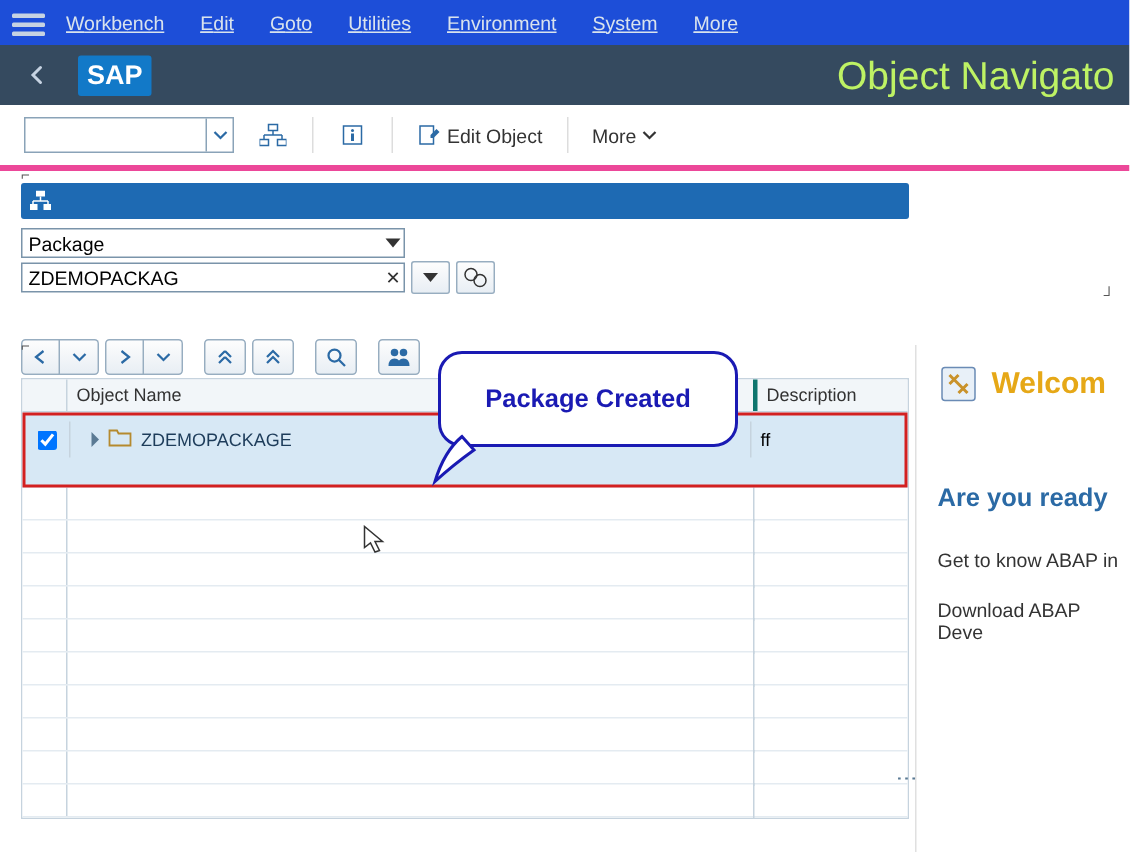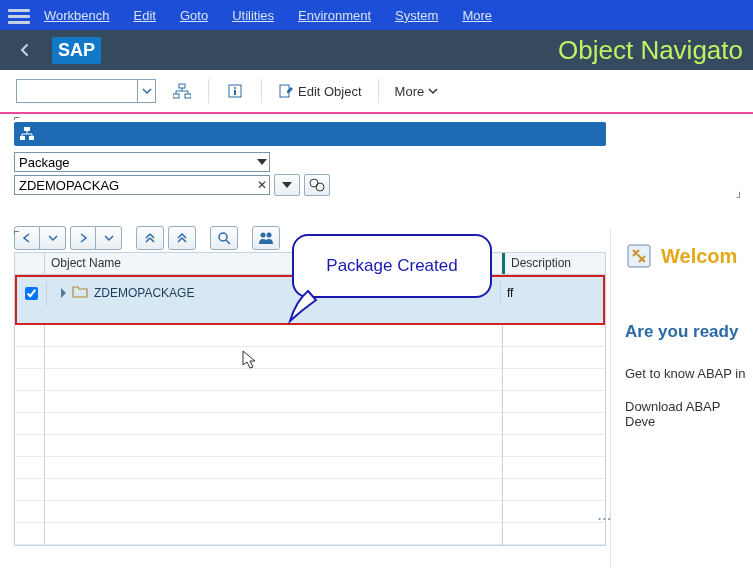--- a/index.html
+++ b/index.html
@@ -12,21 +12,21 @@
     .menu-item { color: #d9e3ed; padding: 4px 10px; text-decoration: underline; cursor: pointer; font-size: 13px; }
     .menu-item:first-letter { text-decoration: underline; }
     
     
     .titlebar { background: #354a5f; height: 40px; display: flex; align-items: center; padding: 0 10px; gap: 12px; }
     .back-btn { width: 30px; height: 26px; display: flex; align-items: center; justify-content: center; cursor: pointer; }
     .sap-logo { font-weight: bold; color: #fff; font-size: 18px; background: #1279c8; padding: 3px 6px; border-radius: 2px; }
     .title-text { color: #bef264; font-size: 26px; margin-left: auto; font-weight: 300; }
     
     
-    .toolbar { height: 44px; display: flex; align-items: center; padding: 0 16px; gap: 16px; border-bottom: 2px solid #ec4899; }
+    .toolbar { height: 44px; display: flex; align-items: center; padding: 0 16px; gap: 16px; border-bottom: 4px solid #ec4899; }
     .combo-empty { width: 140px; height: 24px; border: 1px solid #8aa3b8; background: #fff; display: flex; align-items: center; justify-content: flex-end; }
     .combo-arrow { width: 18px; height: 100%; border-left: 1px solid #8aa3b8; display:flex; align-items:center; justify-content:center; color:#2b6aa5; }
     .tb-icon { width: 20px; height: 20px; display: flex; align-items: center; justify-content: center; color: #2b6aa5; cursor: pointer; }
     .tb-divider { width: 1px; height: 24px; background: #ddd; }
     .edit-obj { display: flex; align-items: center; gap: 4px; color: #333; cursor: pointer; font-size: 13px; }
     .more-btn { display: flex; align-items: center; gap: 4px; color: #333; cursor: pointer; font-size: 13px; }
     
     
     .content { display: flex; position: relative; }
     .left-panel { width: 610px; padding: 8px 4px 0 14px; }
@@ -74,21 +74,21 @@
     
     
     .right-panel { width: 143px; padding: 12px 0 0 14px; border-left: 1px solid #e0e0e0; position: absolute; right: 0; top: 116px; height: 450px; background:#fff; }
     .welcome-row { display:flex; align-items:center; gap:8px; margin-bottom: 52px; }
     .welcome-icon { width: 28px; height: 28px; }
     .welcome-text { color: #e6a817; font-size: 20px; font-weight: bold; }
     .ready-text { color: #2b6aa5; font-size: 17px; font-weight: bold; margin-bottom: 24px; }
     .link-text { color: #333; font-size: 13px; margin-bottom: 18px; }
     
     
-    .callout { position: absolute; left: 292px; top: 234px; width: 200px; height: 64px; background: #fff; border: 2px solid #1a1ab3; border-radius: 16px; display:flex; align-items:center; justify-content:center; font-weight:normal; color:#1a1ab3; font-size: 17px; z-index: 10; }
+    .callout { position: absolute; left: 292px; top: 234px; width: 200px; height: 64px; background: #fff; border: 2px solid #1a1ab3; border-radius: 16px; display:flex; align-items:center; justify-content:center; font-weight:bold; color:#1a1ab3; font-size: 17px; z-index: 10; }
     .callout svg.tail { position:absolute; left: -6px; bottom: -30px; width:40px; height:40px; }
     
     
     .cursor-arrow { position:absolute; left: 242px; top: 350px; width:16px; height:20px; z-index:5; }
     
     .drag-handle { position:absolute; right:140px; top: 398px; color:#5a7a94; cursor: ew-resize; font-size: 14px; letter-spacing: 1px; writing-mode: vertical-rl; }
   </style>
 </head>
 <body>
 

